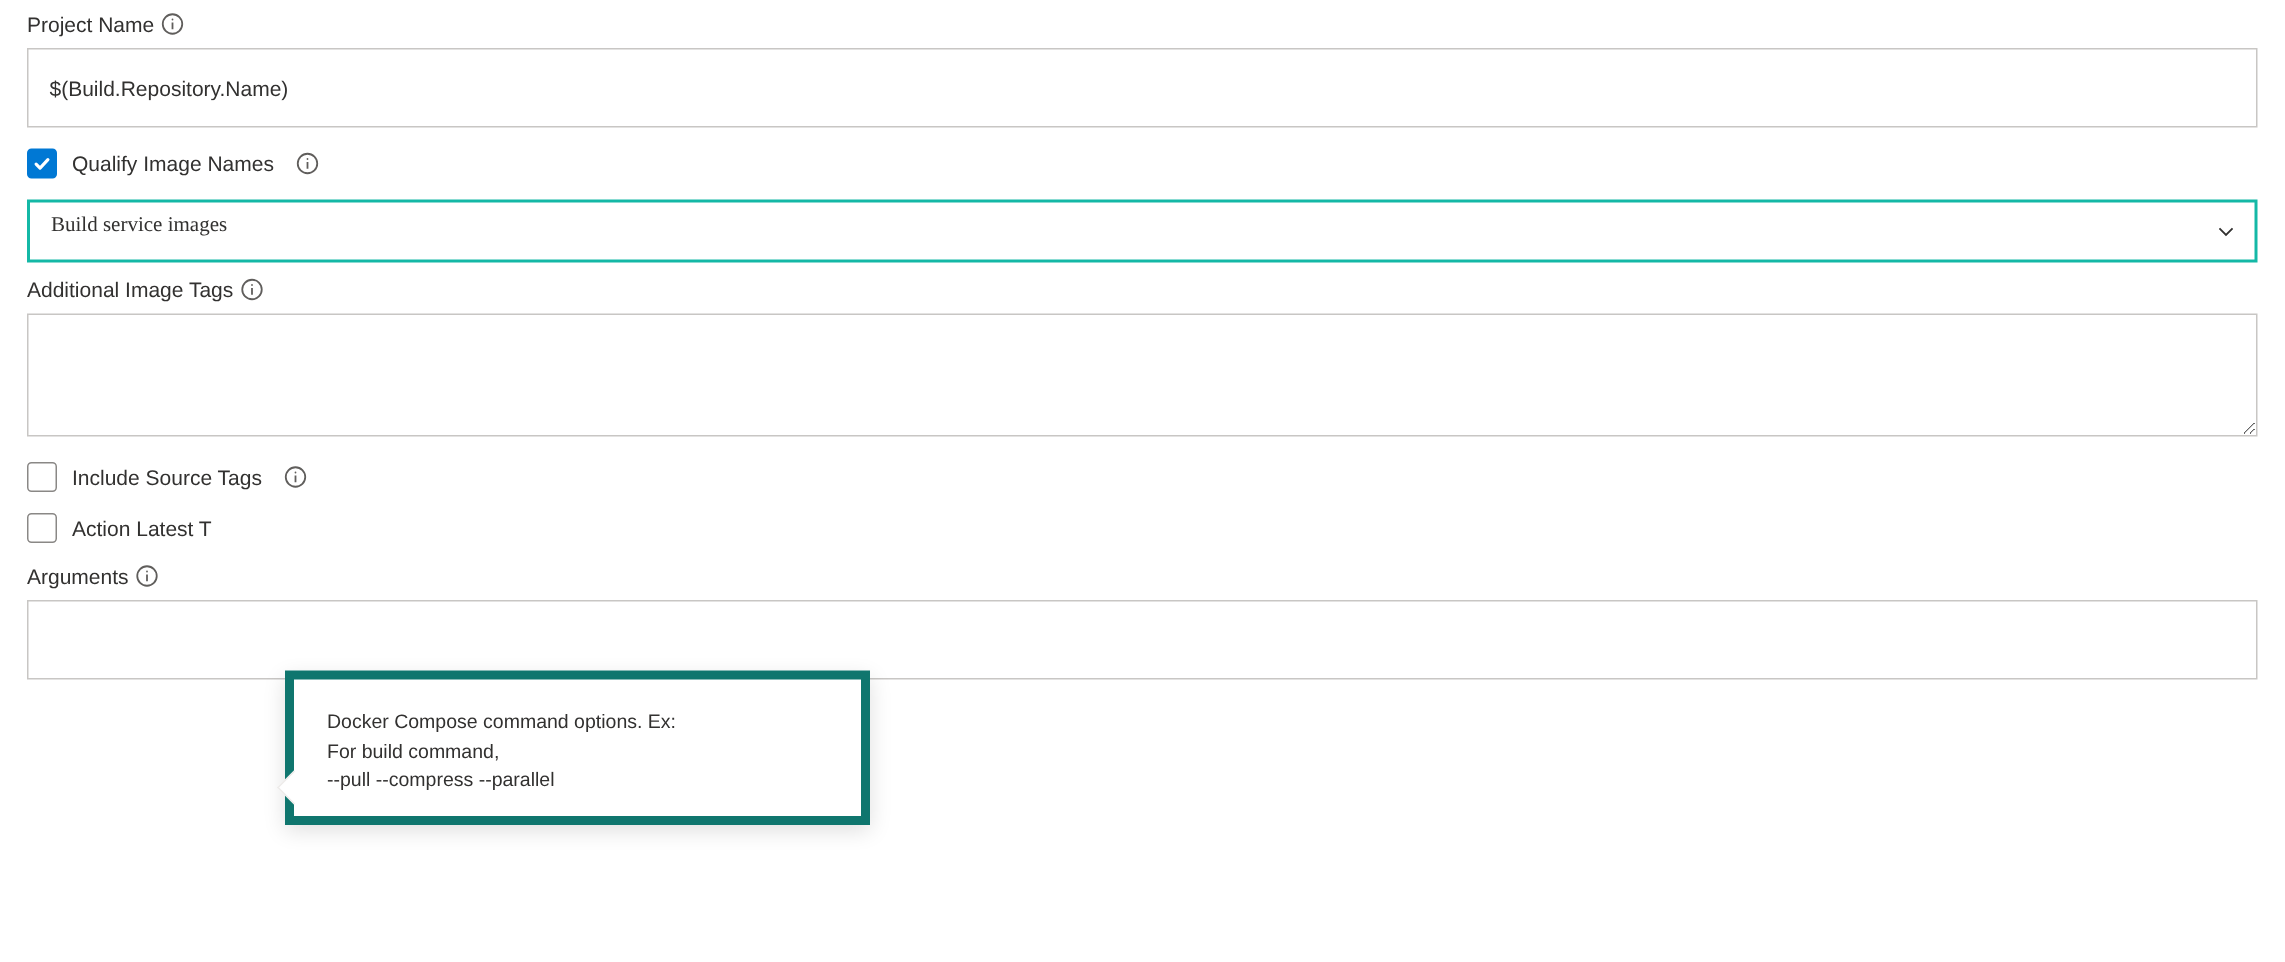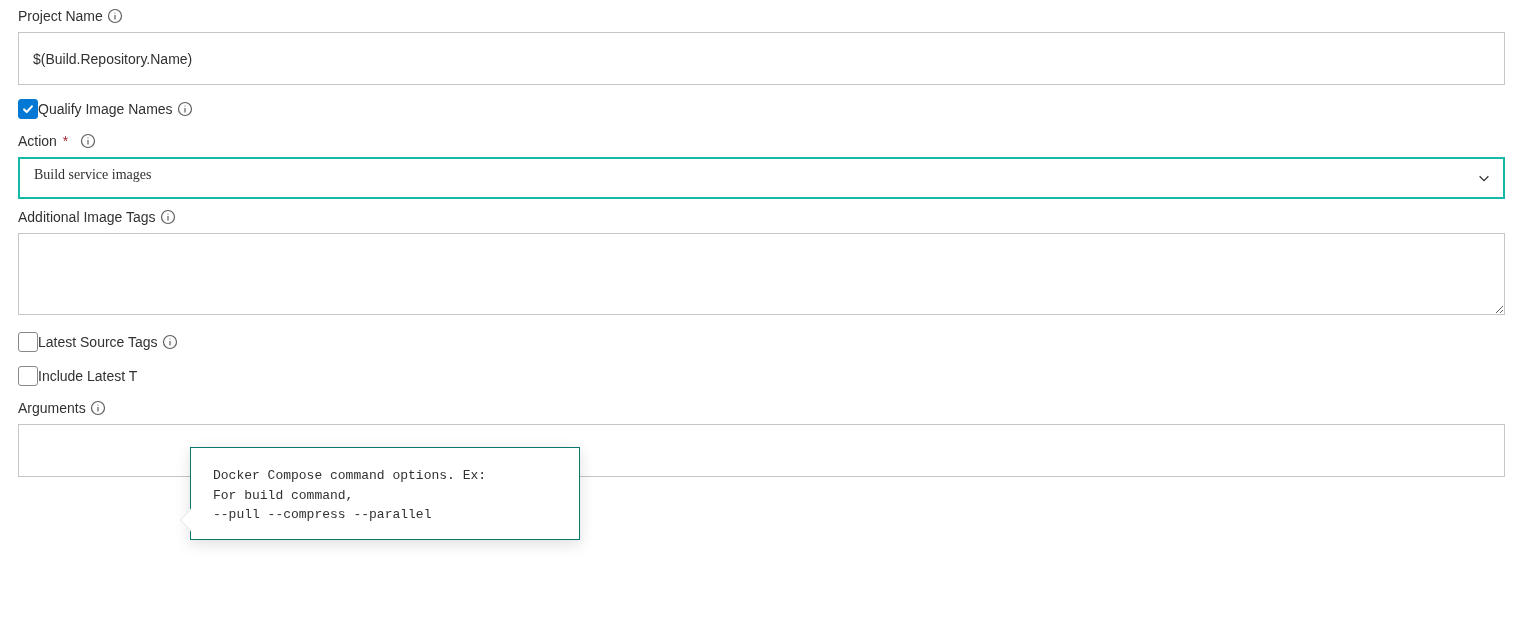--- a/index.html
+++ b/index.html
@@ -89,21 +89,21 @@
       border: 1px solid #c8c6c4;
       font-size: 14px;
       font-family: inherit;
       color: #323130;
       background: #fff;
       resize: both;
     }
     .checkbox-row {
       display: flex;
       align-items: center;
-      gap: 0;
+      gap: 10px;
       margin-bottom: 14px;
       margin-top: 14px;
     }
     .checkbox {
       width: 20px;
       height: 20px;
       border: 1px solid #8a8886;
       border-radius: 3px;
       display: inline-flex;
       align-items: center;
@@ -124,24 +124,23 @@
     .checkbox-label {
       font-size: 14px;
       color: #323130;
     }
     .tooltip-callout {
       position: absolute;
       left: 190px;
       top: 447px;
       width: 390px;
       background: #fff;
-      border: 1px solid #0f766e;
+      border: 6px solid #0f766e;
       box-shadow: 0 4px 14px rgba(0,0,0,0.13);
       z-index: 10;
-      font-family: Liberation Mono, monospace;
     }
     .tooltip-body {
       padding: 18px 22px 14px 22px;
       font-size: 13px;
       color: #323130;
       line-height: 1.5;
     }
     .tooltip-footer {
       background: #f3f2f1;
       padding: 12px 22px 12px 48px;
@@ -197,30 +196,20 @@
   <span class="info-icon gap-info-sm">
     <svg viewBox="0 0 16 16" fill="none" stroke="currentColor" stroke-width="1.2">
         <circle cx="8" cy="8" r="6.5"></circle>
         <circle cx="8" cy="5" r="0.6" fill="currentColor" stroke="none"></circle>
         <line x1="8" y1="7" x2="8" y2="11.5"></line>
       </svg>
   </span>
 </div>
 
 <div class="form-row spacer-action">
-  <div class="label-row">
-    <span class="label-text"><span>Action</span><span class="required"> *</span></span>
-    <span class="info-icon gap-info">
-      <svg viewBox="0 0 16 16" fill="none" stroke="currentColor" stroke-width="1.2">
-          <circle cx="8" cy="8" r="6.5"></circle>
-          <circle cx="8" cy="5" r="0.6" fill="currentColor" stroke="none"></circle>
-          <line x1="8" y1="7" x2="8" y2="11.5"></line>
-        </svg>
-    </span>
-  </div>
   <div class="select-wrapper">
     <div class="select-input">Build service images</div>
     <span class="select-chevron">
       <svg viewBox="0 0 16 16" fill="none" stroke="currentColor" stroke-width="1.4">
           <polyline points="3,6 8,11 13,6"></polyline>
         </svg>
     </span>
   </div>
 </div>
 
@@ -233,33 +222,33 @@
           <circle cx="8" cy="5" r="0.6" fill="currentColor" stroke="none"></circle>
           <line x1="8" y1="7" x2="8" y2="11.5"></line>
         </svg>
     </span>
   </div>
   <textarea class="textarea-input" style=""></textarea>
 </div>
 
 <div class="checkbox-row">
   <span class="checkbox"></span>
-  <span class="checkbox-label">Latest Source Tags</span>
+  <span class="checkbox-label">Include Source Tags</span>
   <span class="info-icon gap-info-sm">
     <svg viewBox="0 0 16 16" fill="none" stroke="currentColor" stroke-width="1.2">
         <circle cx="8" cy="8" r="6.5"></circle>
         <circle cx="8" cy="5" r="0.6" fill="currentColor" stroke="none"></circle>
         <line x1="8" y1="7" x2="8" y2="11.5"></line>
       </svg>
   </span>
 </div>
 
 <div class="checkbox-row">
   <span class="checkbox"></span>
-  <span class="checkbox-label">Include Latest T</span>
+  <span class="checkbox-label">Action Latest T</span>
 </div>
 
 <div class="form-row">
   <div class="label-row">
     <span class="label-text">Arguments</span>
     <span class="info-icon gap-info-sm">
       <svg viewBox="0 0 16 16" fill="none" stroke="currentColor" stroke-width="1.2">
           <circle cx="8" cy="8" r="6.5"></circle>
           <circle cx="8" cy="5" r="0.6" fill="currentColor" stroke="none"></circle>
           <line x1="8" y1="7" x2="8" y2="11.5"></line>

